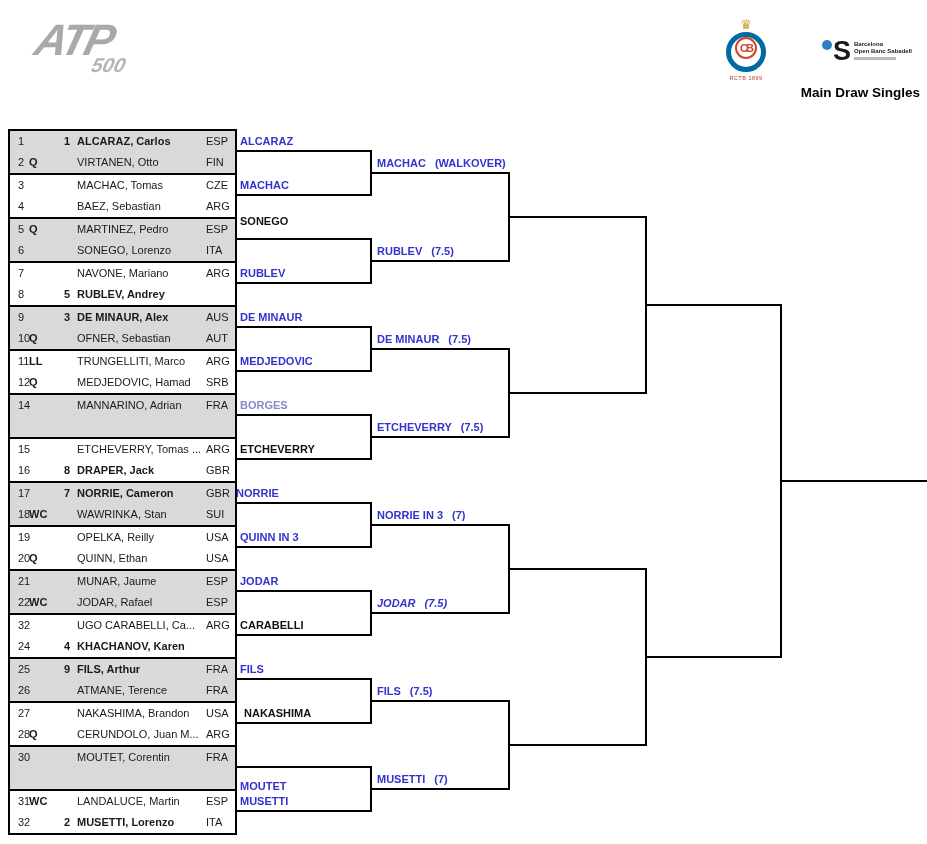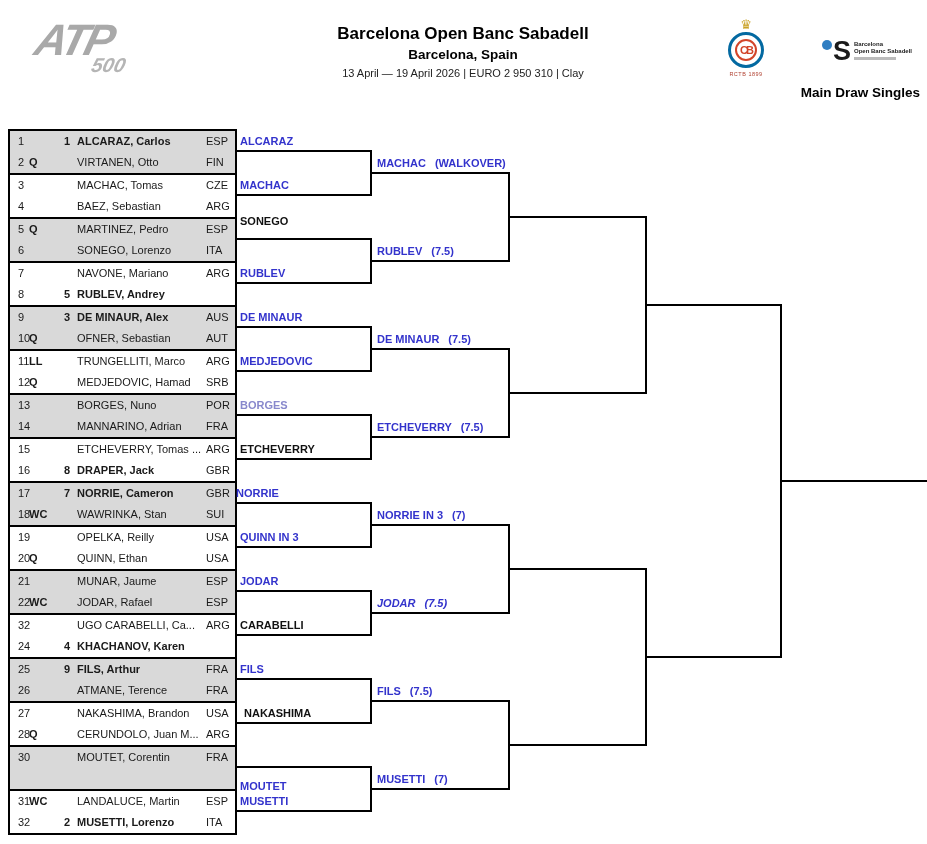--- a/index.html
+++ b/index.html
@@ -10,22 +10,22 @@
   .atp-logo{position:absolute;left:34px;top:20px;color:#a9a9a9;transform:skewX(-14deg);}
   .atp-logo .atp{font-size:44px;font-weight:bold;font-style:italic;letter-spacing:-3px;line-height:40px;}
   .atp-logo .tier{font-size:20px;font-style:italic;font-weight:bold;color:#b5b5b5;margin:-6px 0 0 62px;letter-spacing:0;}
   .title-block{position:absolute;left:233px;top:24px;width:460px;text-align:center;}
   .title-block .t1{font-size:17px;font-weight:bold;color:#000;}
   .title-block .t2{font-size:13.5px;font-weight:bold;color:#000;margin-top:3px;}
   .title-block .t3{font-size:11px;color:#222;margin-top:5px;}
 
   .crest{position:absolute;left:720px;top:18px;width:52px;text-align:center;}
   .crest .crown{font-size:13px;color:#c9a227;line-height:13px;}
-  .crest .ring{margin:1px auto 0;width:30px;height:30px;border:3px solid #0369a1;border-radius:50%;
-               display:flex;align-items:center;justify-content:center;}
+  .crest .ring{margin:1px auto 0;width:30px;height:30px;border:5px solid #0369a1;border-radius:50%;
+               display:flex;justify-content:center;}
   .crest .inner{width:22px;height:22px;border:2px solid #d2452a;border-radius:50%;box-sizing:border-box;
                 display:flex;align-items:center;justify-content:center;font-size:11px;font-weight:bold;color:#d2452a;letter-spacing:-2px;}
   .crest .cap{font-size:5.5px;color:#b04030;margin-top:3px;letter-spacing:.5px;}
 
   .sab{position:absolute;left:822px;top:38px;display:flex;align-items:flex-start;}
   .sab .dot{width:10px;height:10px;border-radius:50%;background:#2f7ec2;margin:2px 1px 0 0;}
   .sab .s{font-size:27px;font-weight:bold;color:#1a1a1a;line-height:26px;}
   .sab .txt{margin:3px 0 0 3px;}
   .sab .l1,.sab .l2{font-size:6px;font-weight:bold;color:#222;line-height:7px;}
   .sab .bar{width:42px;height:3px;background:#bbb;margin-top:2px;}
@@ -53,25 +53,20 @@
 </head>
 <body>
 
 <div id="page">
 
   <div class="atp-logo">
     <div class="atp">ATP</div>
     <div class="tier">500</div>
   </div>
 
-  <div class="title-block">
-    <div class="t1">Barcelona Open Banc Sabadell</div>
-    <div class="t2">Barcelona, Spain</div>
-    <div class="t3">13 April — 19 April 2026 | EURO 2 950 310 | Clay</div>
-  </div>
 
   <div class="crest">
     <div class="crown">♛</div>
     <div class="ring">
       <div class="inner">CB</div>
     </div>
     <div class="cap">RCTB 1899</div>
   </div>
 
   <div class="sab">
@@ -160,25 +155,20 @@
           <span class="ctry">ARG</span>
         </div>
         <div class="prow">
           <span class="pos">12</span>
           <span class="entry">Q</span>
           <span class="pname">MEDJEDOVIC, Hamad</span>
           <span class="ctry">SRB</span>
         </div>
       </div>
       <div class="pairbox shaded">
-        <div class="prow">
-          <span class="pos">13</span>
-          <span class="pname">BORGES, Nuno</span>
-          <span class="ctry">POR</span>
-        </div>
         <div class="prow">
           <span class="pos">14</span>
           <span class="pname">MANNARINO, Adrian</span>
           <span class="ctry">FRA</span>
         </div>
       </div>
       <div class="pairbox">
         <div class="prow">
           <span class="pos">15</span>
           <span class="pname">ETCHEVERRY, Tomas ...</span>

